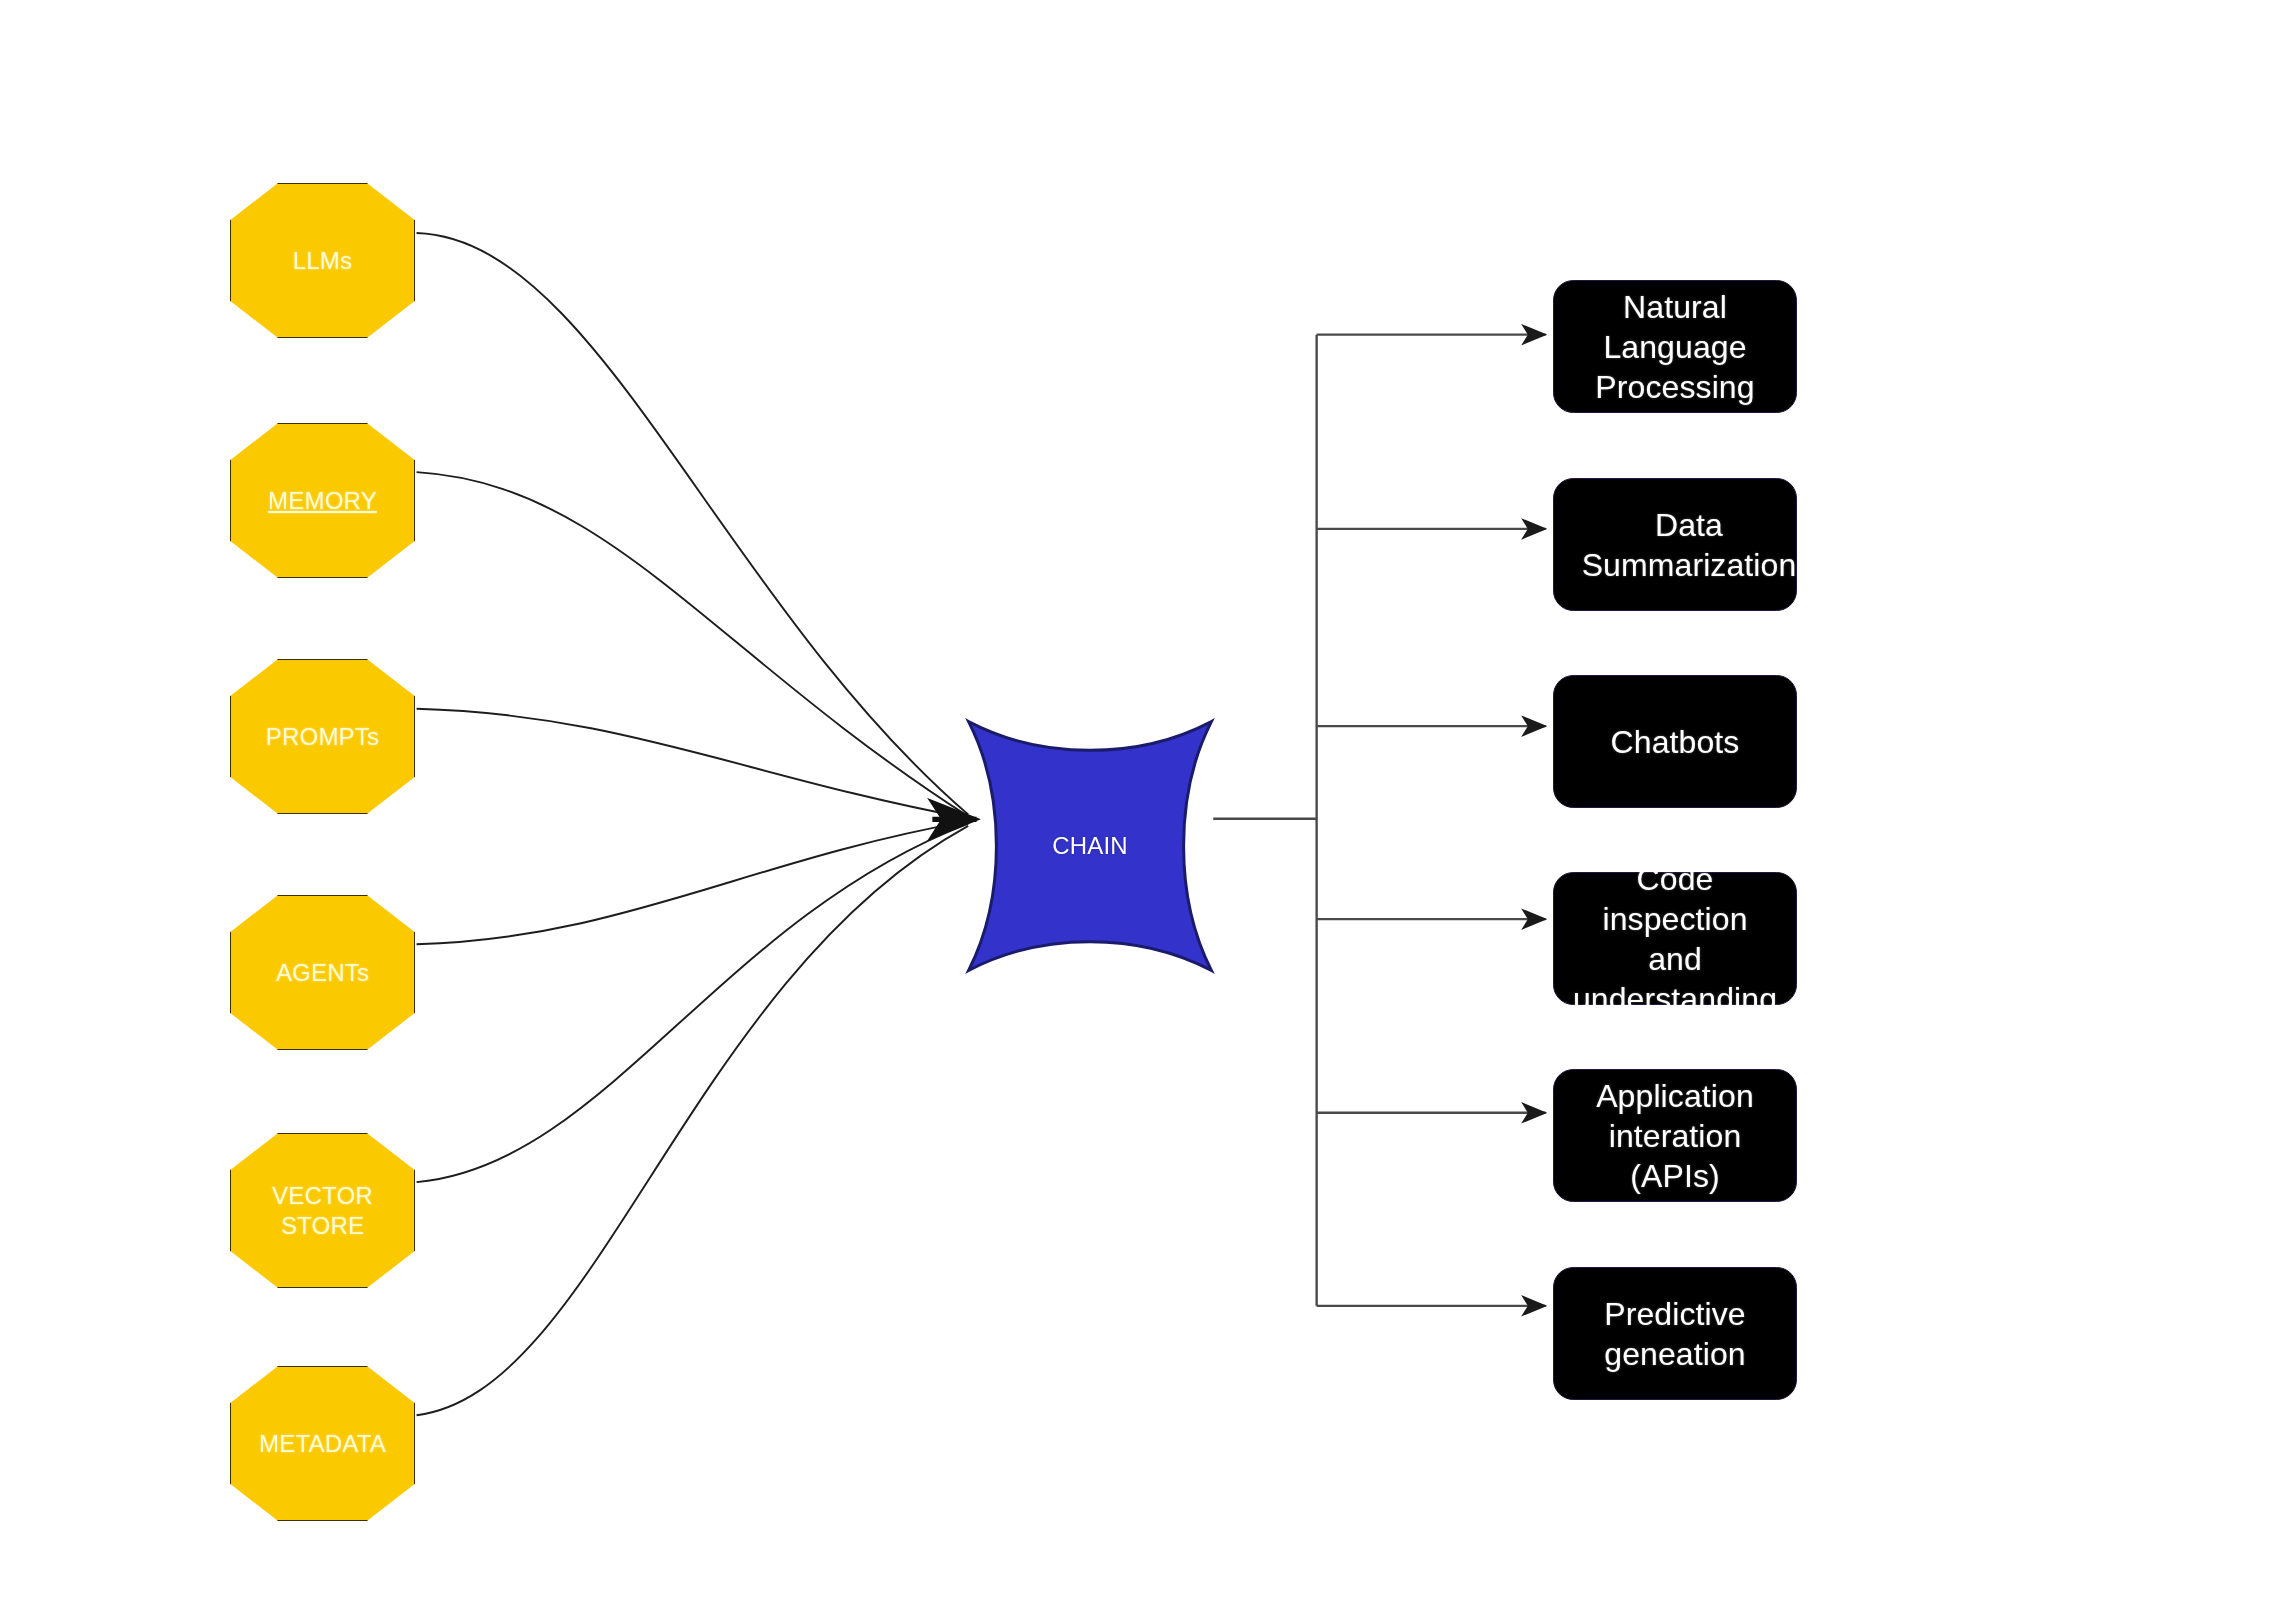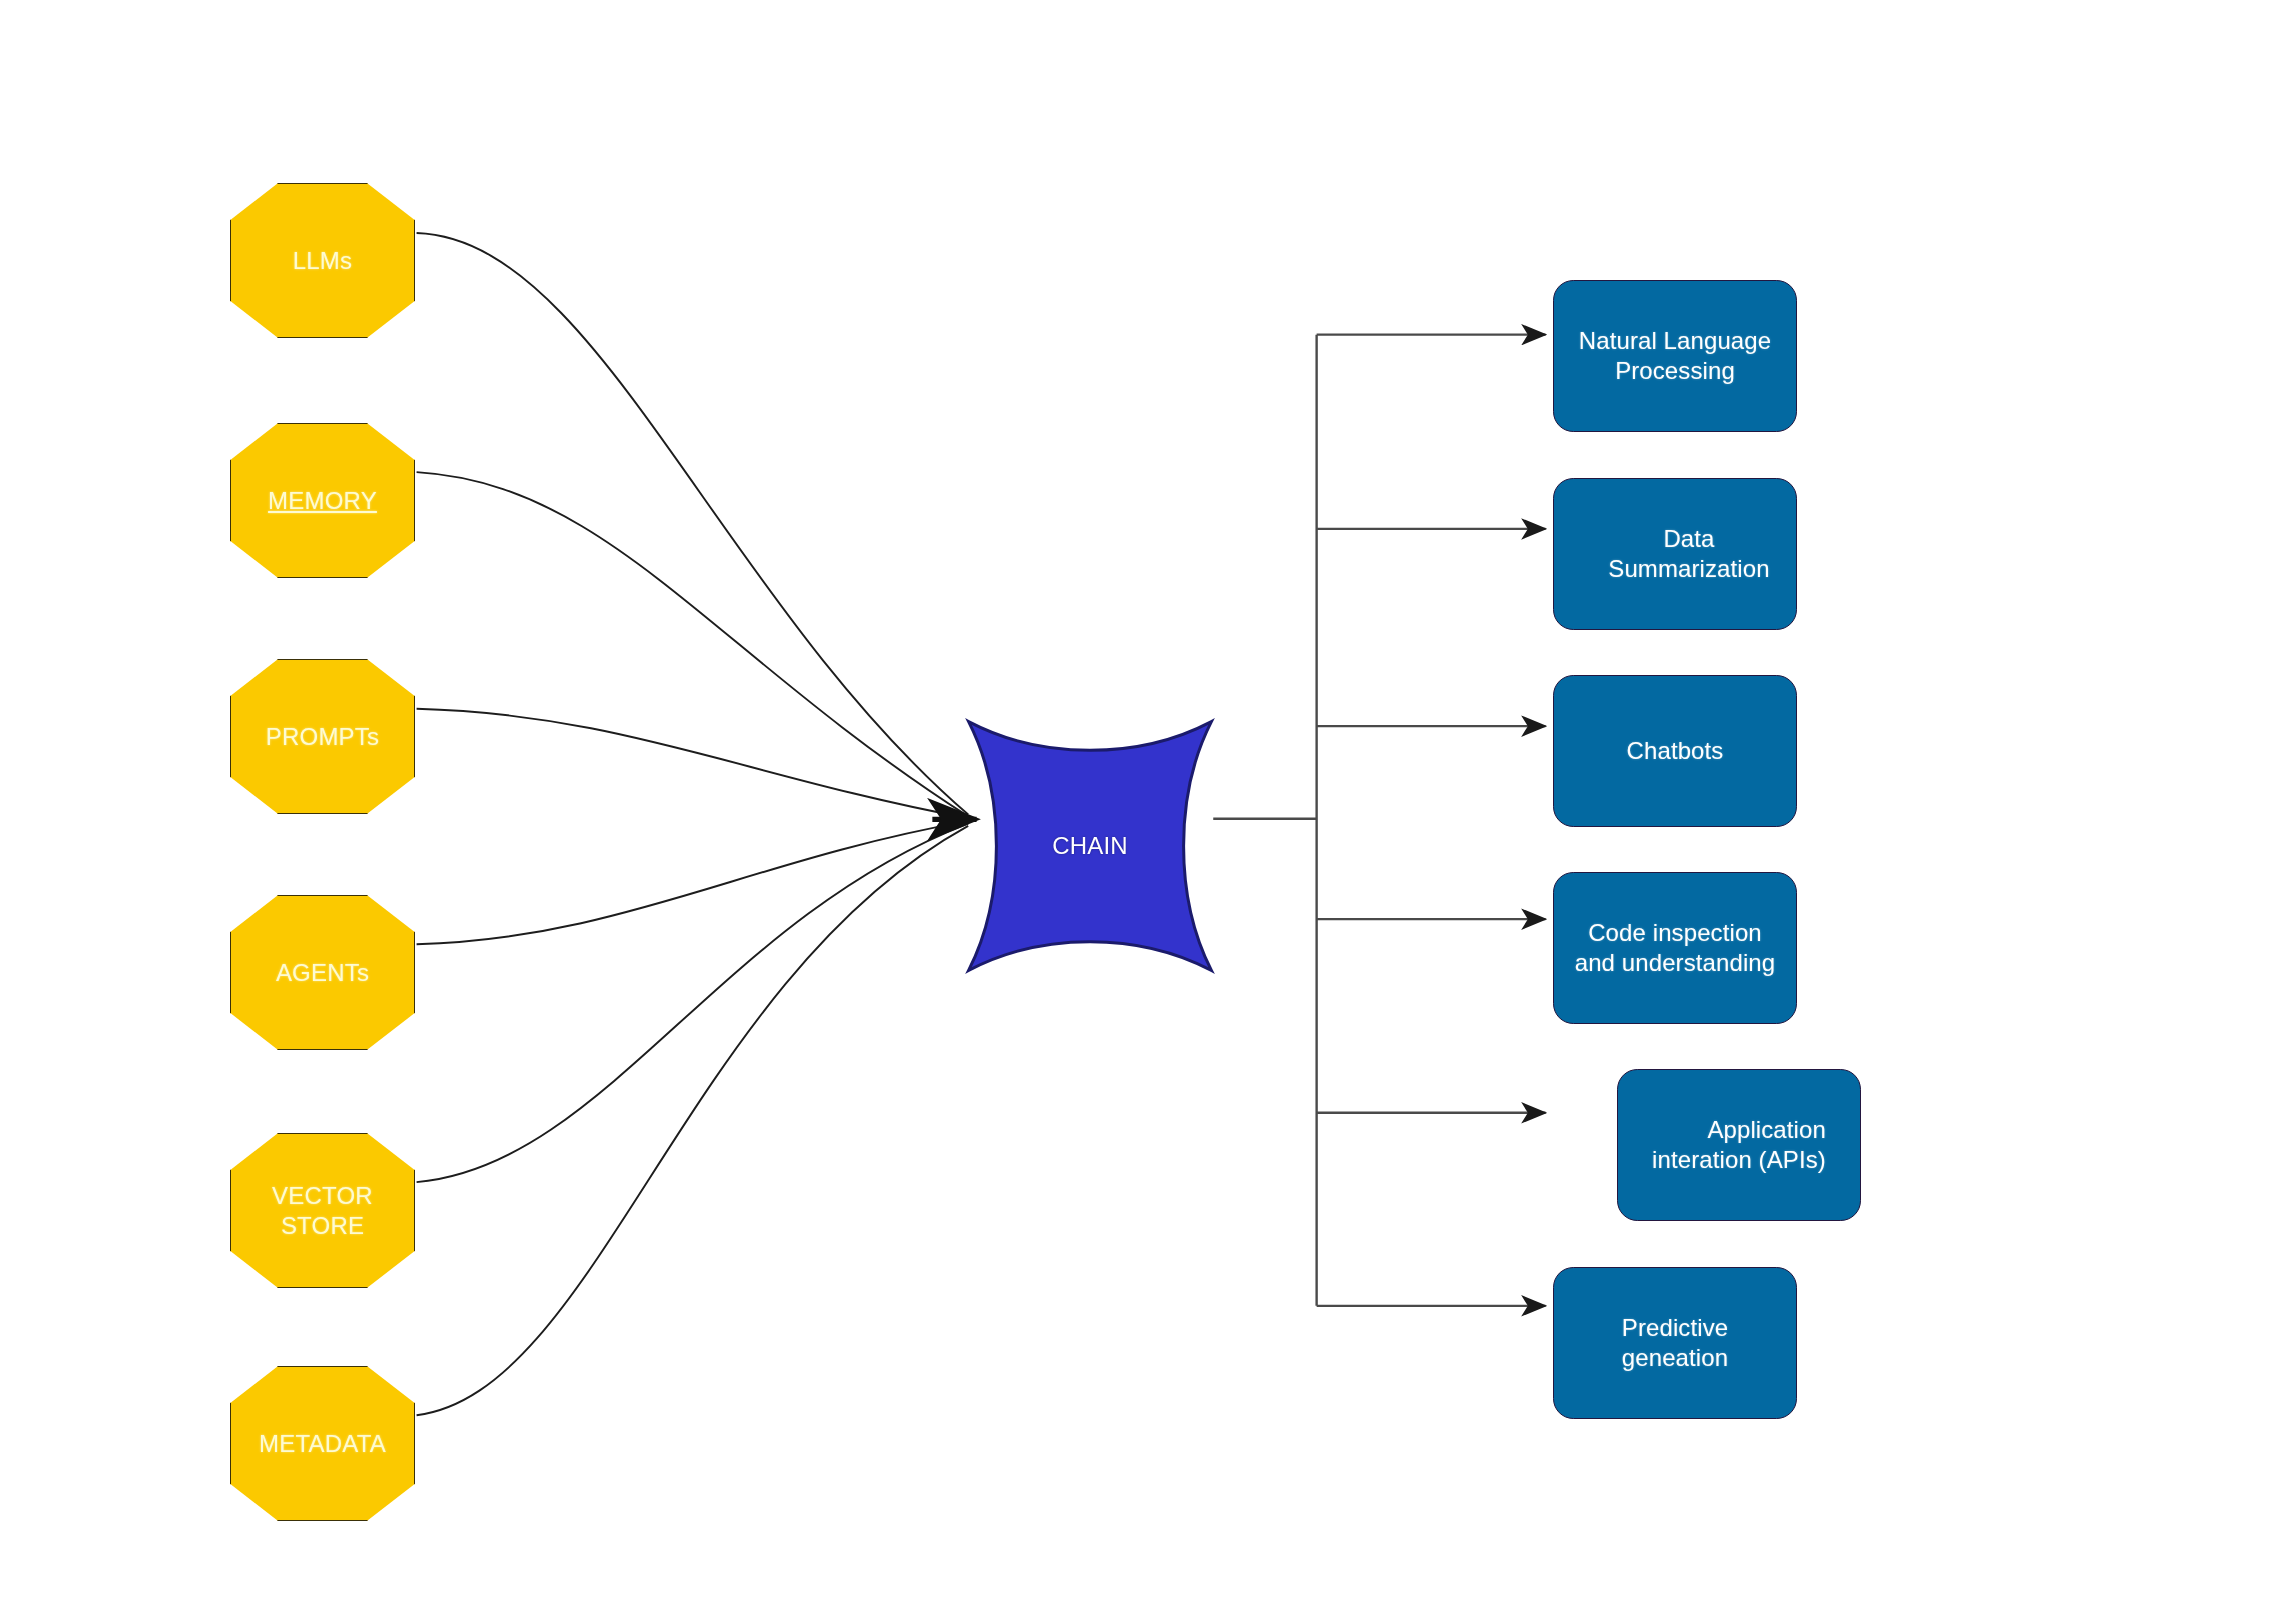--- a/index.html
+++ b/index.html
@@ -74,26 +74,26 @@
     height: 100%;
   }
   .chain-node .label {
     position: relative;
     z-index: 2;
     text-shadow: 0 0 2.4px rgba(0,0,0,0.35);
   }
   
   .outbox {
     width: 244px;
-    height: 152px;
-    background: #0369a1;
+    height: 133px;
+    background: #000000;
     border: 1.8px solid #23163f;
     border-radius: 20.3px;
     color: #ffffff;
-    font-size: 24px;
+    font-size: 32px;
     line-height: 1.25;
     letter-spacing: 0.1px;
     text-shadow: 0 0 2.4px rgba(255,255,255,0.35);
   }
   .outbox .label {
     padding: 0 9.6px;
     white-space: pre-line;
   }
 </style>
 </head>
@@ -183,21 +183,21 @@
 
   <div class="node outbox" style="left:1553px; top:647px;">
     <span class="label">Chatbots</span>
   </div>
 
   <div class="node outbox" style="left:1553px; top:844px;">
     <span class="label">Code inspection
 and understanding</span>
   </div>
 
-  <div class="node outbox" style="left:1617px; top:1041px;text-align:right;">
+  <div class="node outbox" style="left:1553px; top:1041px;">
     <span class="label">Application
 interation (APIs)</span>
   </div>
 
   <div class="node outbox" style="left:1553px; top:1239px;">
     <span class="label">Predictive
 geneation</span>
   </div>
 
 </div>

